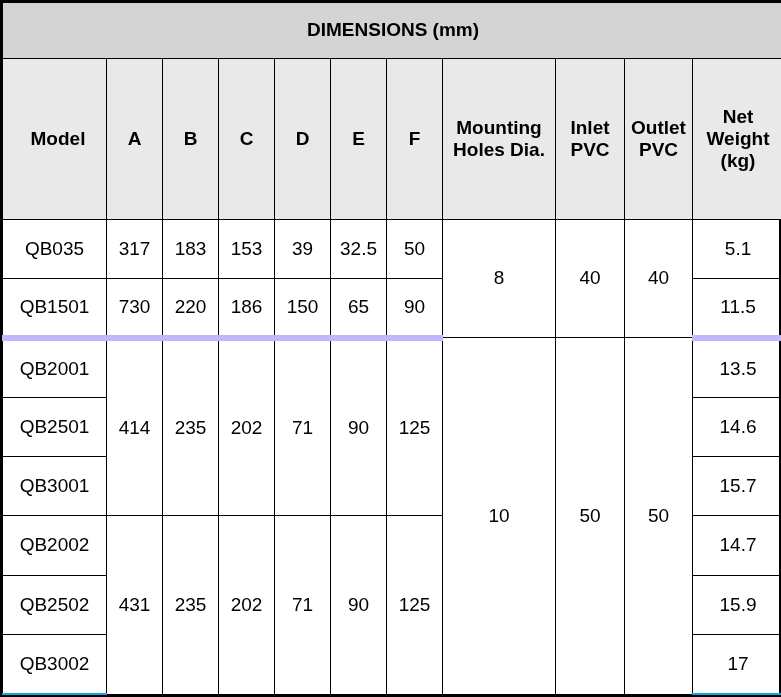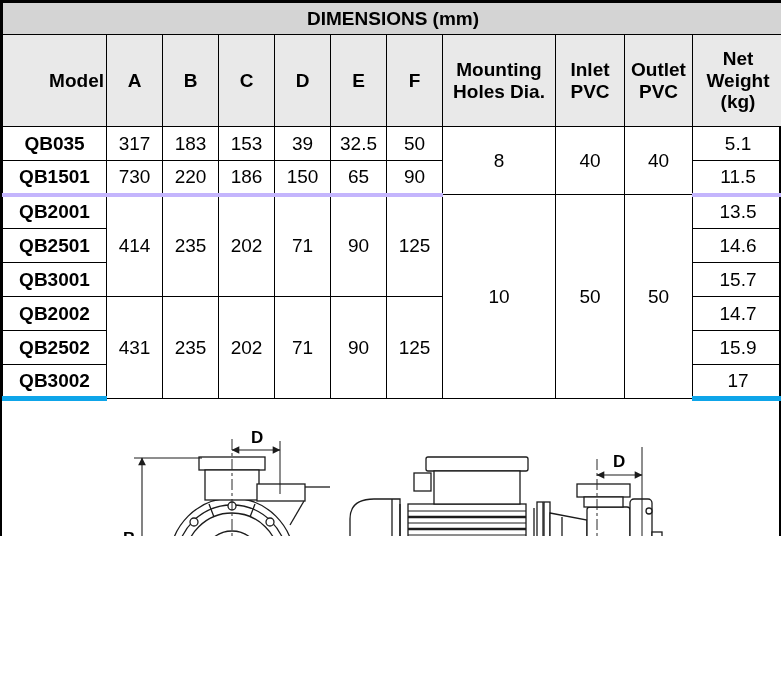--- a/index.html
+++ b/index.html
@@ -1,42 +1,42 @@
 <!DOCTYPE html>
 <html><head>
 <meta charset="utf-8">
 <style>
   html,body{margin:0;padding:0;background:#ffffff;}
   body{font-family:"Liberation Sans", sans-serif; color:#000;}
   .sheet{
-    width:781px;height:536px;box-sizing:border-box;
+    width:781px;height:697px;box-sizing:border-box;
     border:2px solid #000;background:#fff;
-    display:flex;flex-direction:column;
+    display:flex;flex-direction:row;
   }
   table.dim{
     border-collapse:collapse;width:100%;table-layout:fixed;
   }
   table.dim td, table.dim th{
     border:1px solid #000;
     font-size:19px;text-align:center;vertical-align:middle;
     padding:0 2px;box-sizing:border-box;overflow:hidden;
   }
   .title-row td{
     height:32px;background:#d4d4d4;font-weight:bold;font-size:20px;
     border-bottom:2px solid #000;
   }
   .hdr td{
     height:92px;background:#e9e9e9;font-weight:bold;font-size:18px;line-height:1.15;
     border-bottom:2px solid #000;
   }
-  .hdr td.model-h{text-align:right;padding-left:9px;}
+  .hdr td.model-h{text-align:center;padding-left:9px;}
   tr.datarow{height:34px;}
-  td.model{font-weight:bold;text-align:left;padding-left:9px;margin-top:28px;}
-  tr.groupend td{border-bottom:4px solid #c4b5fd;}
-  tr.lastrow td{border-bottom:5px solid #0ea5e9;}
+  td.model{font-weight:normal;text-align:left;padding-left:9px;margin-top:28px;}
+  tr.groupend td{border-bottom:6px solid #c4b5fd;}
+  tr.lastrow td{border-bottom:2px solid #0ea5e9;}
   .diagram{flex:1;position:relative;background:#fff;}
   .diagram svg{display:block;}
   .ln{stroke:#1c1c1c;stroke-width:1.3;fill:none;}
   .lnw{stroke:#1c1c1c;stroke-width:1.3;fill:#fff;}
   .fin-thin{stroke:#1c1c1c;stroke-width:1;}
   .fin-thick{stroke:#1c1c1c;stroke-width:2.4;}
   .cl{stroke:#2a2a2a;stroke-width:1;fill:none;stroke-dasharray:11 3 3 3;}
   .dim-line{stroke:#1c1c1c;stroke-width:1.1;fill:none;}
   .ext{stroke:#1c1c1c;stroke-width:1;fill:none;}
   .dimtxt{font:bold 17px "Liberation Sans",sans-serif;fill:#000;}

